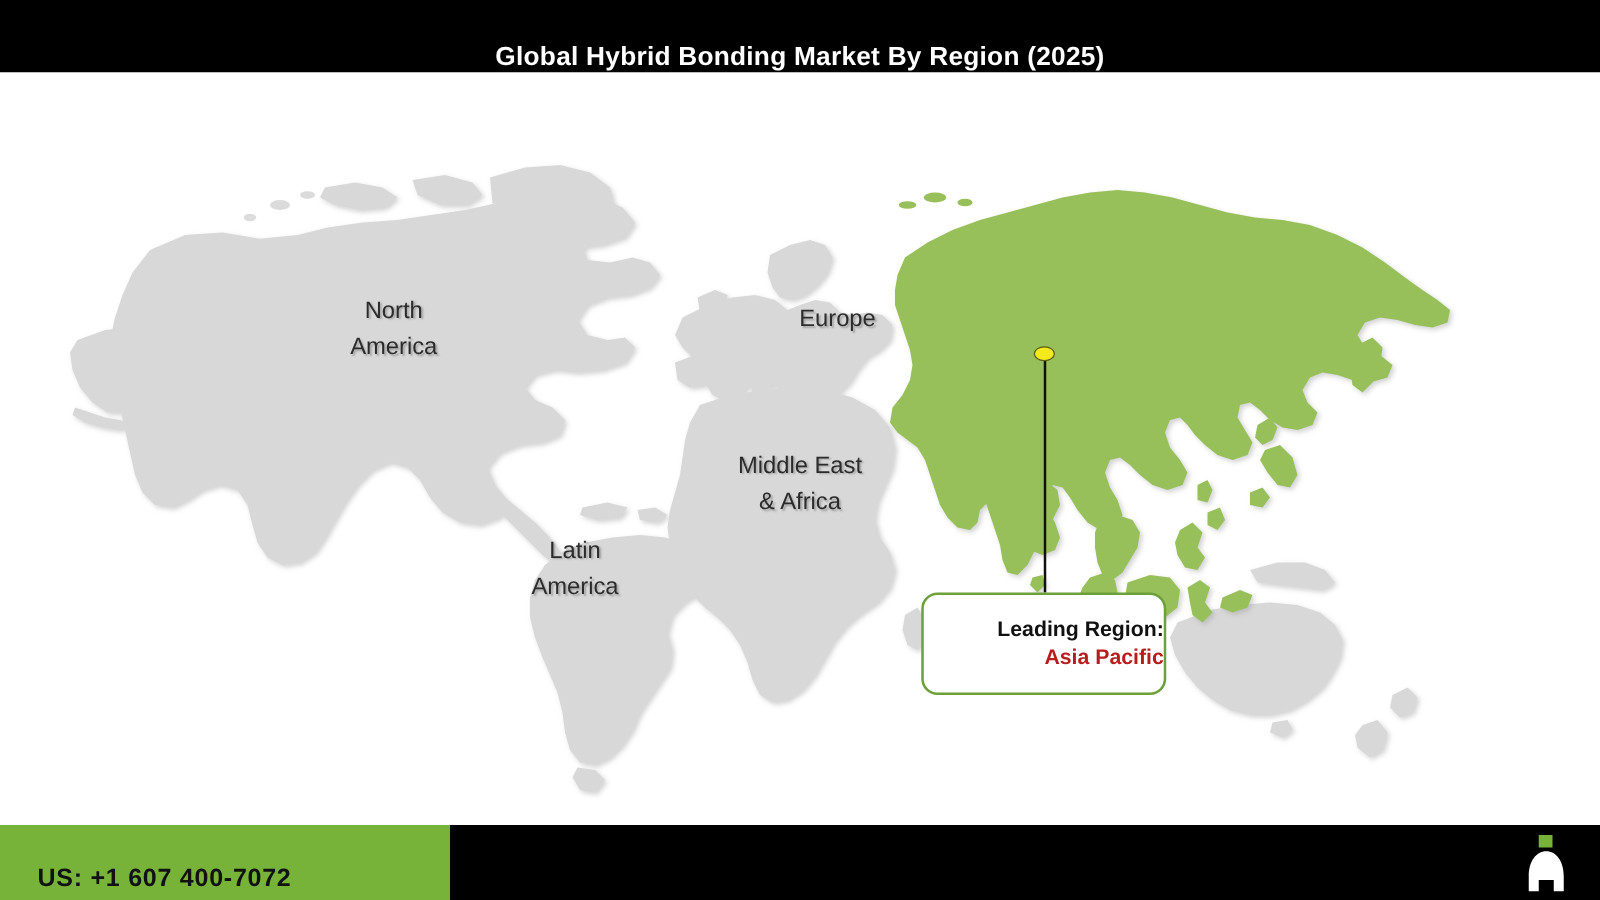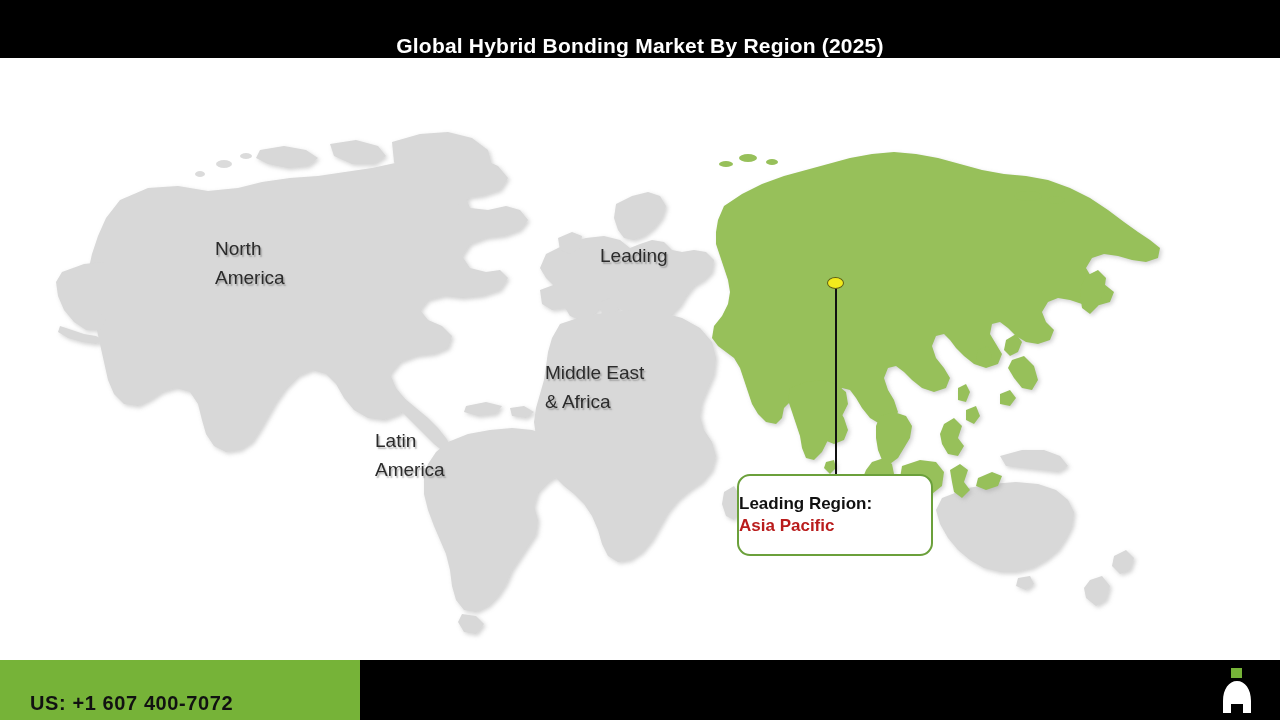--- a/index.html
+++ b/index.html
@@ -32,20 +32,21 @@
     overflow:hidden;
   }
   .map-svg{position:absolute;left:0;top:0;width:1280px;height:602px;}
 
   
   .region-label{
     position:absolute;
     color:#2b2b2b;
     font-size:19px;
     line-height:1.55;
+    text-align:center;
     text-shadow:1.5px 1.5px 1.5px rgba(120,120,120,.55);
     white-space:pre;
     pointer-events:none;
   }
   .rl-north-america{left:215px;top:176px;width:200px;}
   .rl-europe{left:600px;top:183px;width:140px;}
   .rl-mea{left:545px;top:300px;width:190px;}
   .rl-latin-america{left:375px;top:368px;width:170px;}
 
   
@@ -68,21 +69,21 @@
   
   .callout{
     position:absolute;
     left:737px;top:416px;
     width:196px;height:82px;
     background:#ffffff;
     border:2.5px solid #6ba03b;
     border-radius:13px;
     box-sizing:border-box;
     display:flex;flex-direction:column;
-    align-items:flex-start;justify-content:center;
+    align-items:flex-end;justify-content:center;
     gap:2px;
   }
   .callout-title{
     color:#111111;
     font-size:17px;
     font-weight:bold;
     line-height:1.2;
   }
   .callout-value{
     color:#b91c1c;
@@ -321,21 +322,21 @@
       <ellipse cx="726" cy="106" rx="7" ry="3"></ellipse>
       <ellipse cx="748" cy="100" rx="9" ry="4"></ellipse>
       <ellipse cx="772" cy="104" rx="6" ry="3"></ellipse>
       <ellipse cx="1028" cy="138" rx="14" ry="5"></ellipse>
       <ellipse cx="1056" cy="142" rx="9" ry="4"></ellipse>
     </g>
   </svg>
 
   <div class="region-label rl-north-america">North
 America</div>
-  <div class="region-label rl-europe">Leading</div>
+  <div class="region-label rl-europe">Europe</div>
   <div class="region-label rl-mea">Middle East
 &amp; Africa</div>
   <div class="region-label rl-latin-america">Latin
 America</div>
 
   <div class="pointer-line"></div>
   <div class="pointer-dot"></div>
 
   <div class="callout">
     <div class="callout-title">Leading Region:</div>

